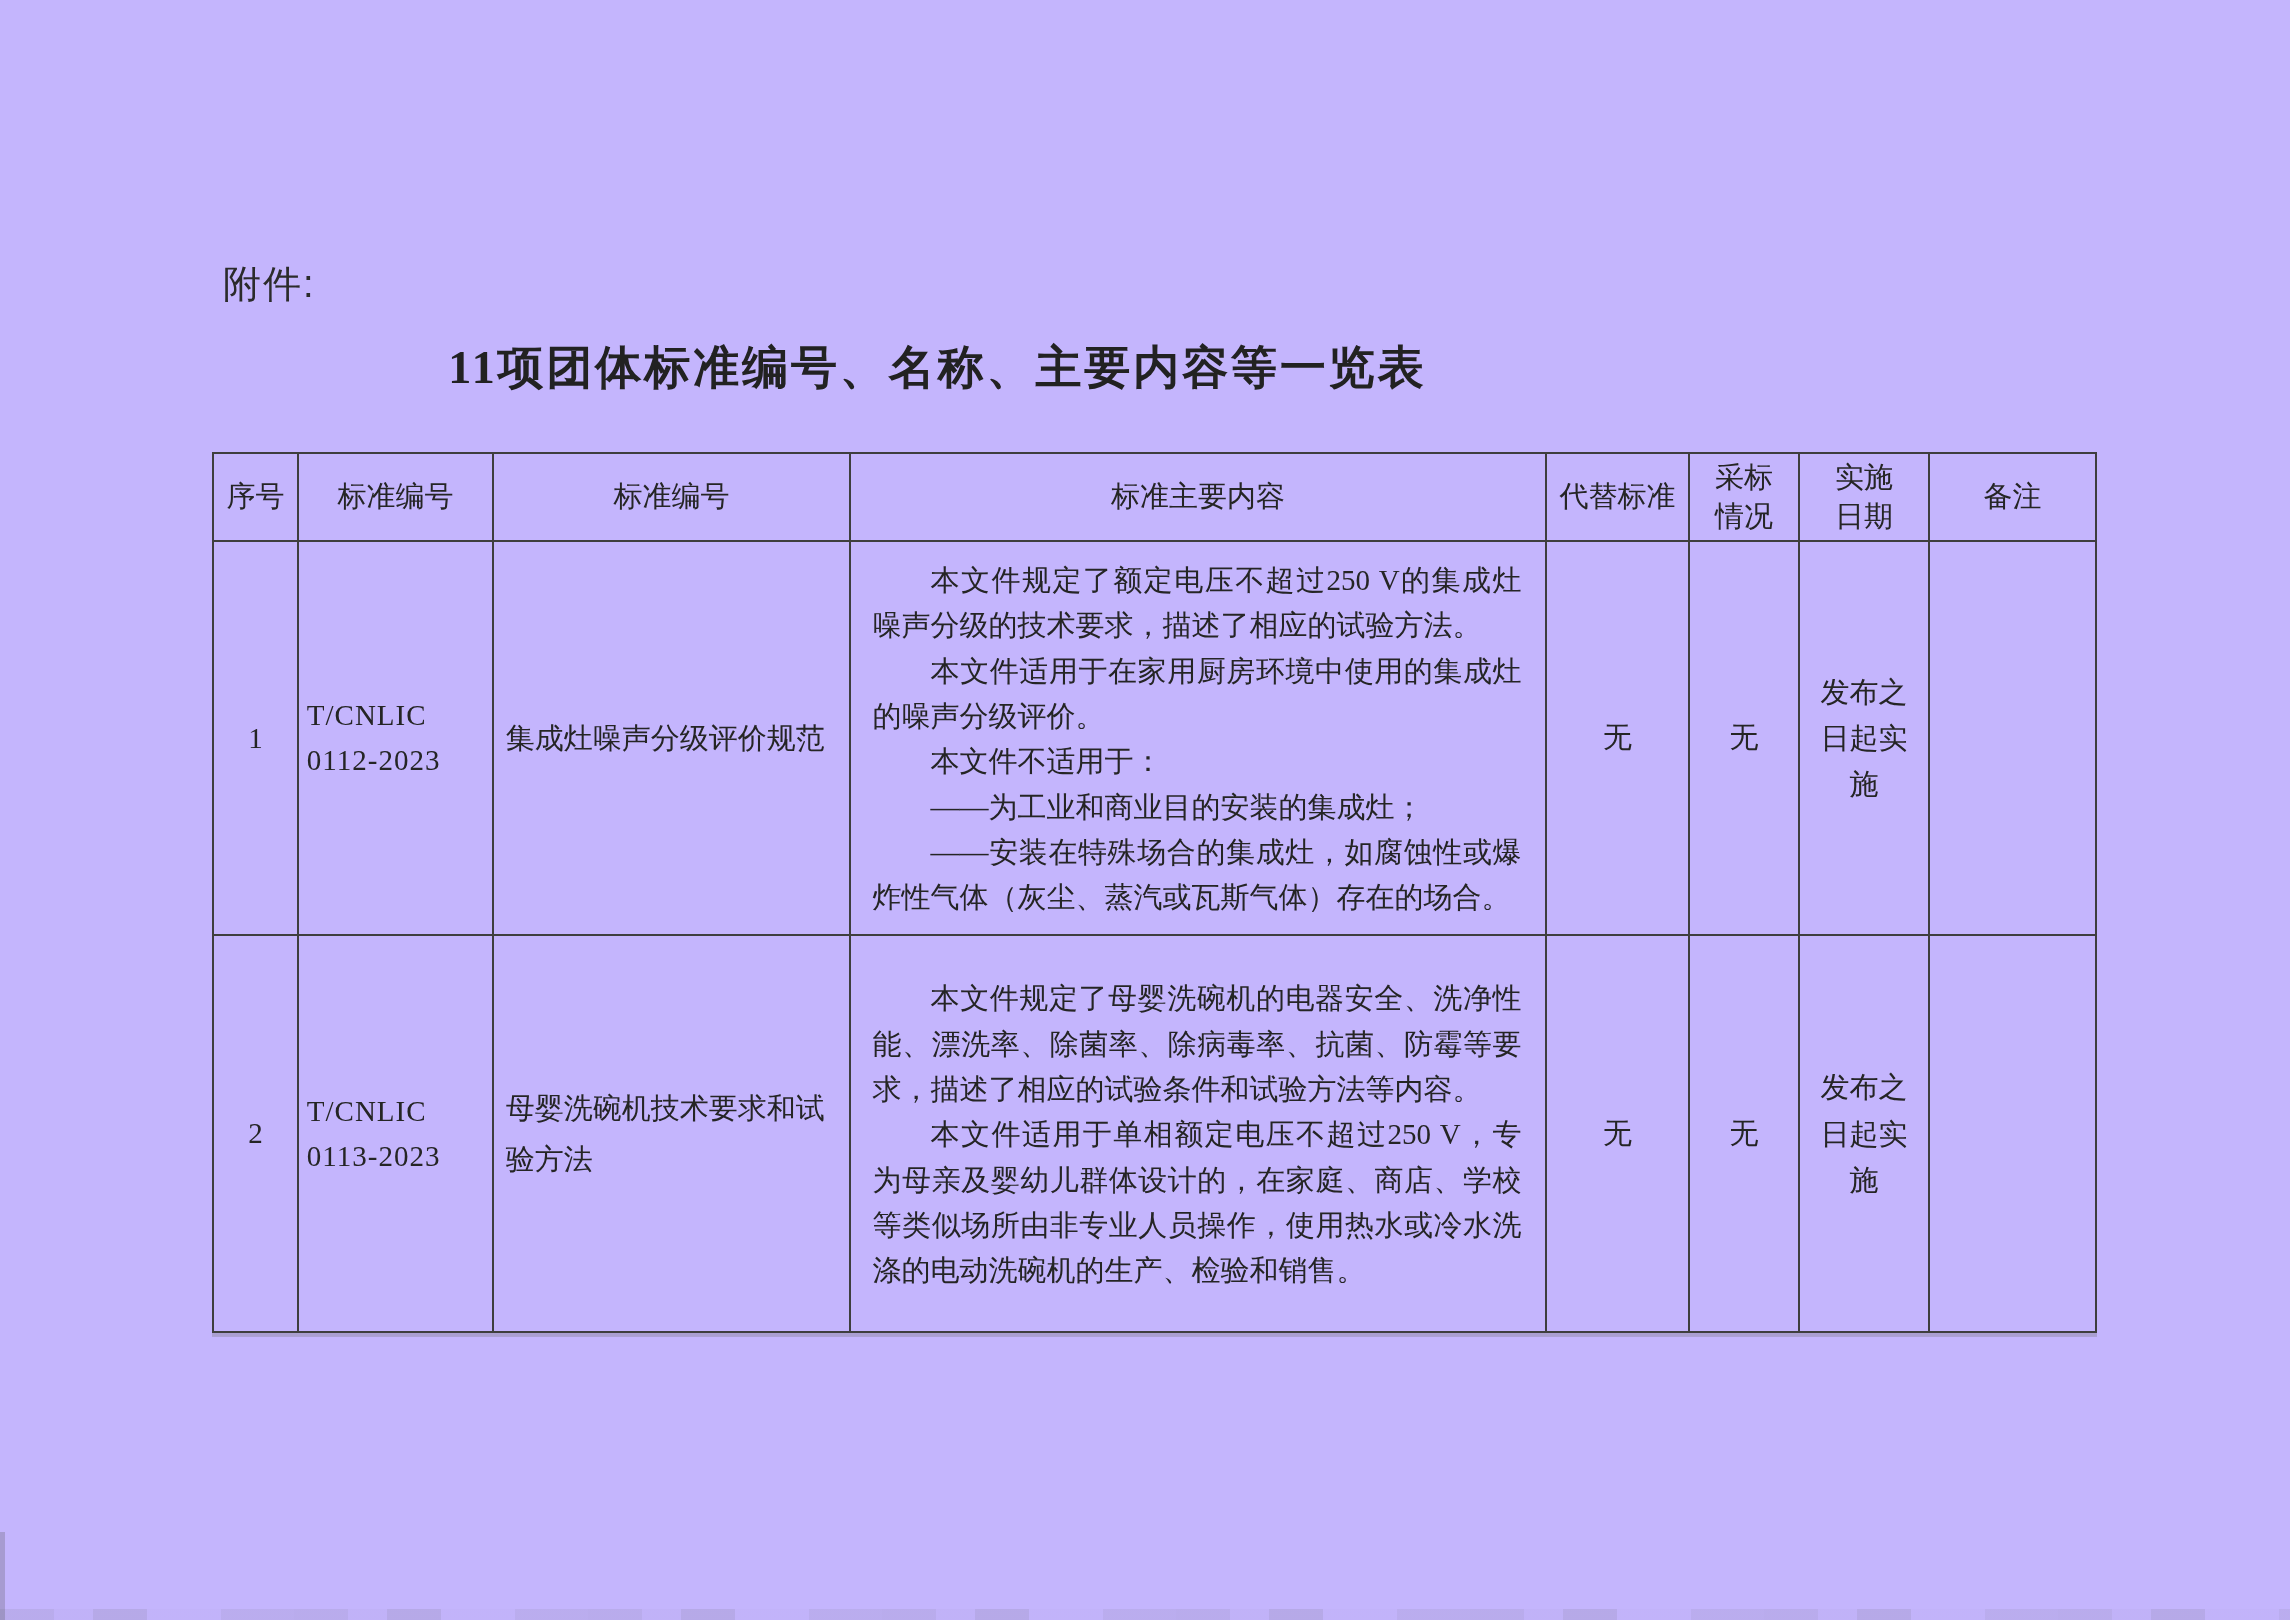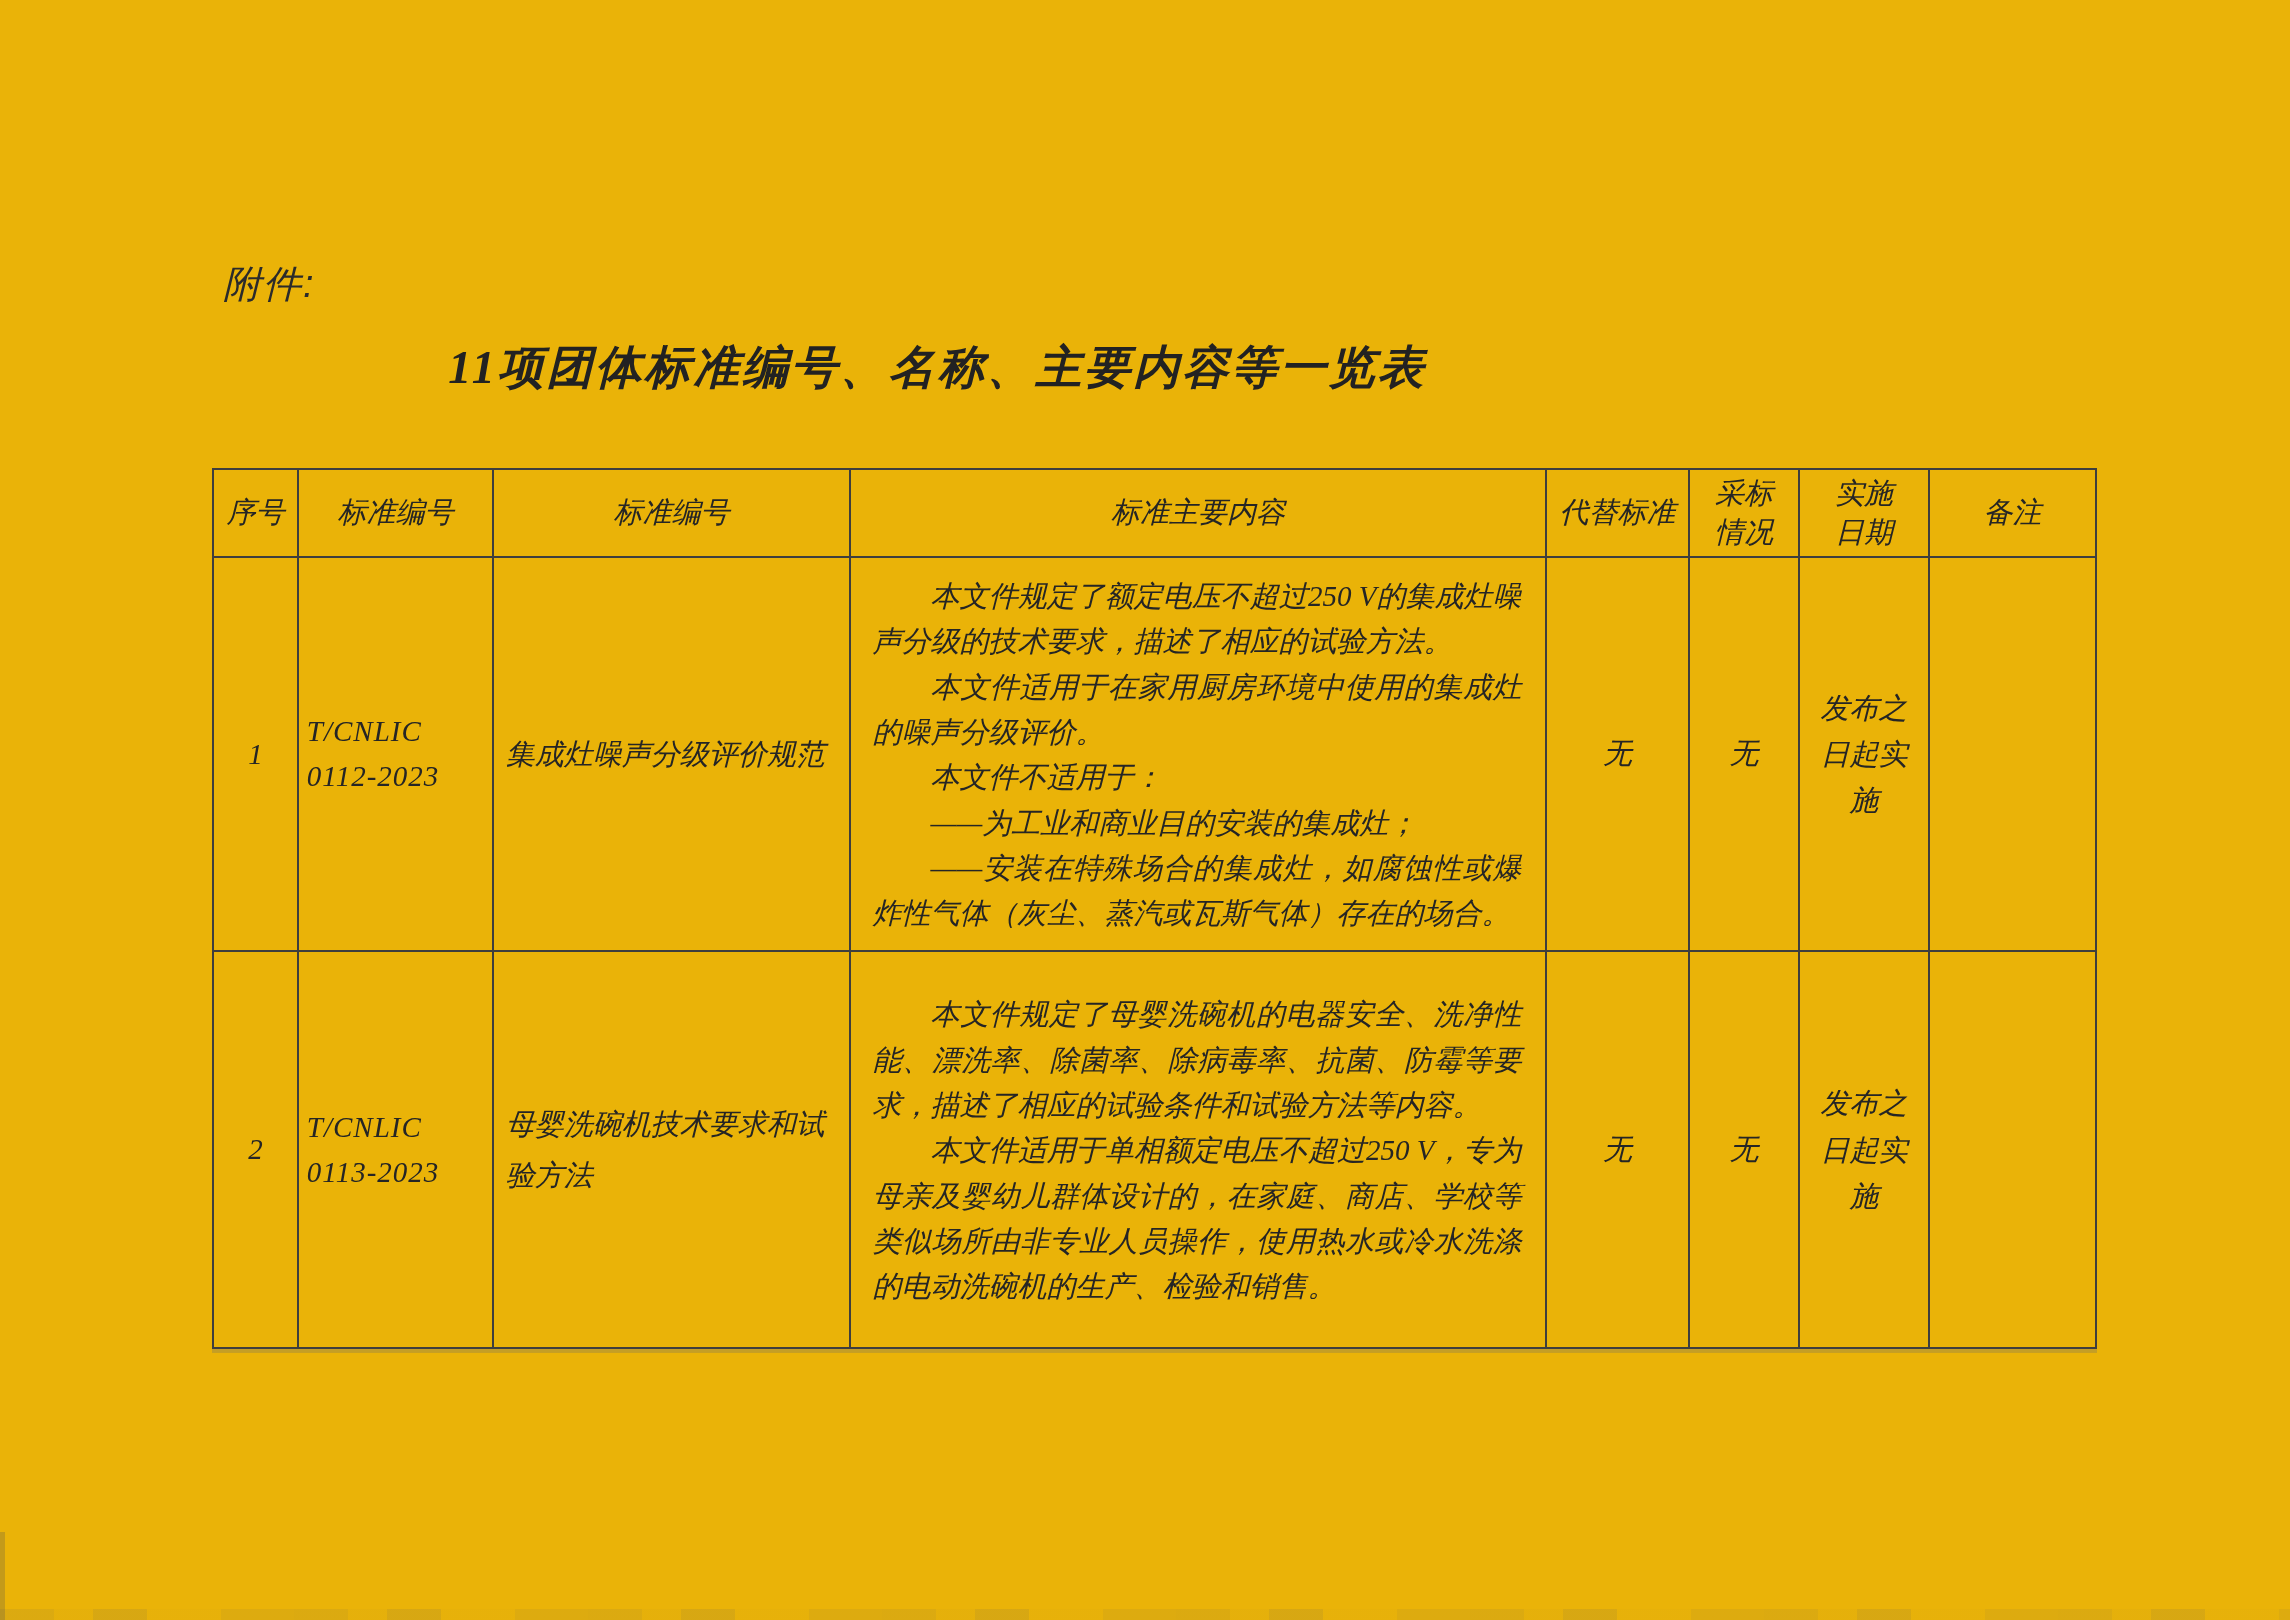--- a/index.html
+++ b/index.html
@@ -1,39 +1,38 @@
 <!DOCTYPE html>
 <html lang="zh"><head>
 <meta charset="utf-8">
 <style>
   html,body{margin:0;padding:0;background:#e8e8e8;}
   .page{
     position:relative;
     width:2291px;height:1620px;
-    background:#eab308;
+    background:#c4b5fd;
     overflow:hidden;
     font-family:"Liberation Serif", serif;
     color:#262626;
-    font-style:italic;
   }
   .attachment{
     position:absolute;left:223px;top:259px;
     font-family:"Liberation Sans", sans-serif;
     font-size:38px;font-weight:500;color:#2b2b2b;
     letter-spacing:2px;
   }
   .title{
     position:absolute;left:0;top:337px;width:1875px;margin:0;
     text-align:center;
     font-family:"Liberation Serif", serif;
     font-size:46px;font-weight:bold;color:#222;
     letter-spacing:2.9px;
   }
   table.standards-table{
-    position:absolute;left:212px;top:468px;
+    position:absolute;left:212px;top:452px;
     width:1883px;
     border-collapse:collapse;table-layout:fixed;
     font-size:29px;color:#252525;
     box-shadow:0 3.9px 0 rgba(110,110,110,0.30);
   }
   col.w-seq{width:85px;}
   col.w-code{width:195px;}
   col.w-name{width:357px;}
   col.w-content{width:696px;}
   col.w-replaced{width:143px;}

